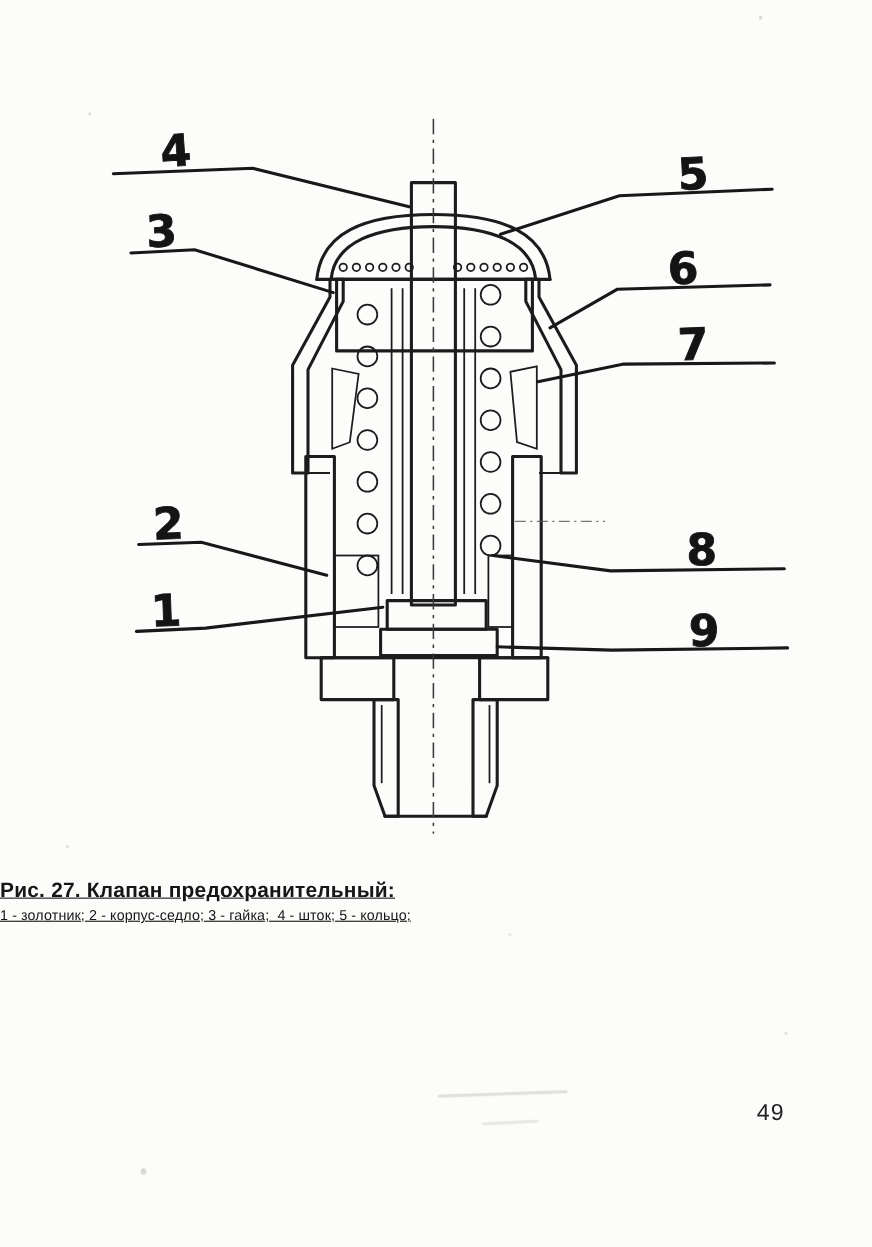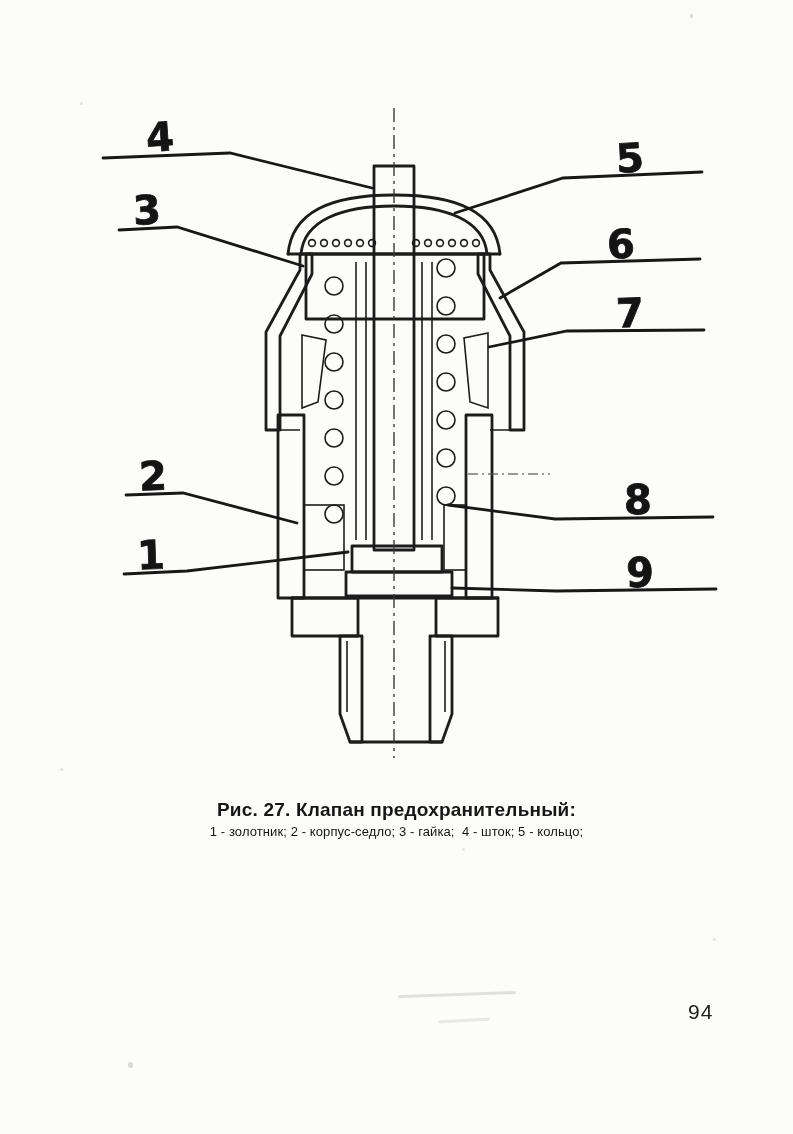--- a/index.html
+++ b/index.html
@@ -10,21 +10,21 @@
   }
   .figure-svg{position:absolute;left:0;top:0;width:793px;height:1134px;}
   .draw{stroke:#1c1c1c;fill:none;stroke-width:2.8;stroke-linecap:round;stroke-linejoin:round;}
   .thin{stroke:#1c1c1c;fill:none;stroke-width:1.6;}
   .leader{stroke:#181818;fill:none;stroke-width:2.8;stroke-linecap:round;}
   .callout-num{
     font-family:"DejaVu Sans",sans-serif;font-weight:bold;font-size:40px;
     fill:#141414;stroke:#141414;stroke-width:0.8;text-anchor:middle;
   }
   .caption{
-    position:absolute;left:0;top:799px;width:100%;text-align:center;
+    position:absolute;left:0;top:799px;width:100%;text-align:left;text-decoration:underline;
   }
   .caption-title{font-size:19px;font-weight:bold;letter-spacing:0.2px;white-space:pre;}
   .caption-line{font-size:13px;line-height:22px;white-space:pre;letter-spacing:0.1px;}
   .page-number{
     position:absolute;left:688px;top:1000px;font-size:21px;color:#222;letter-spacing:1px;
   }
   .smudge{position:absolute;background:#9a9a96;border-radius:2px;pointer-events:none;}
   .speck{position:absolute;background:#b5b5b0;border-radius:50%;pointer-events:none;}
 </style>
 </head>
@@ -178,21 +178,21 @@
         <text class="callout-num" x="640" y="587">9</text>
       </g>
     </g>
   </svg>
 
   <div class="caption">
     <div class="caption-title">Рис. 27. Клапан предохранительный:</div>
     <div class="caption-line">1 - золотник; 2 - корпус-седло; 3 - гайка;  4 - шток; 5 - кольцо;</div>
   </div>
 
-  <div class="page-number">94</div>
+  <div class="page-number">49</div>
 
   <div class="smudge" style="left:398px;top:993px;width:118px;height:3px;opacity:.28;transform:rotate(-2deg);filter:blur(0.6px);"></div>
   <div class="smudge" style="left:438px;top:1019px;width:52px;height:3px;opacity:.2;transform:rotate(-3deg);filter:blur(0.7px);"></div>
   <div class="speck" style="left:690px;top:14px;width:3px;height:4px;opacity:.5;"></div>
   <div class="speck" style="left:80px;top:102px;width:3px;height:3px;opacity:.4;"></div>
   <div class="speck" style="left:128px;top:1062px;width:5px;height:6px;opacity:.5;"></div>
   <div class="speck" style="left:60px;top:768px;width:3px;height:3px;opacity:.35;"></div>
   <div class="speck" style="left:713px;top:938px;width:3px;height:3px;opacity:.35;"></div>
   <div class="speck" style="left:462px;top:848px;width:3px;height:3px;opacity:.3;"></div>
 

